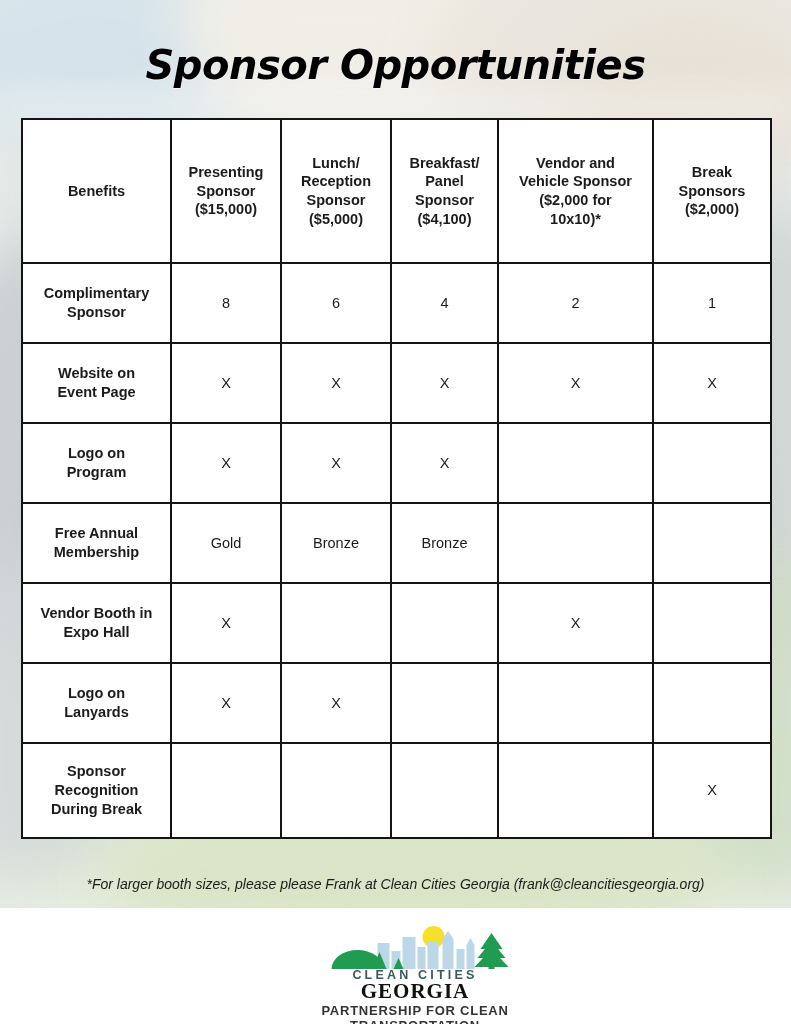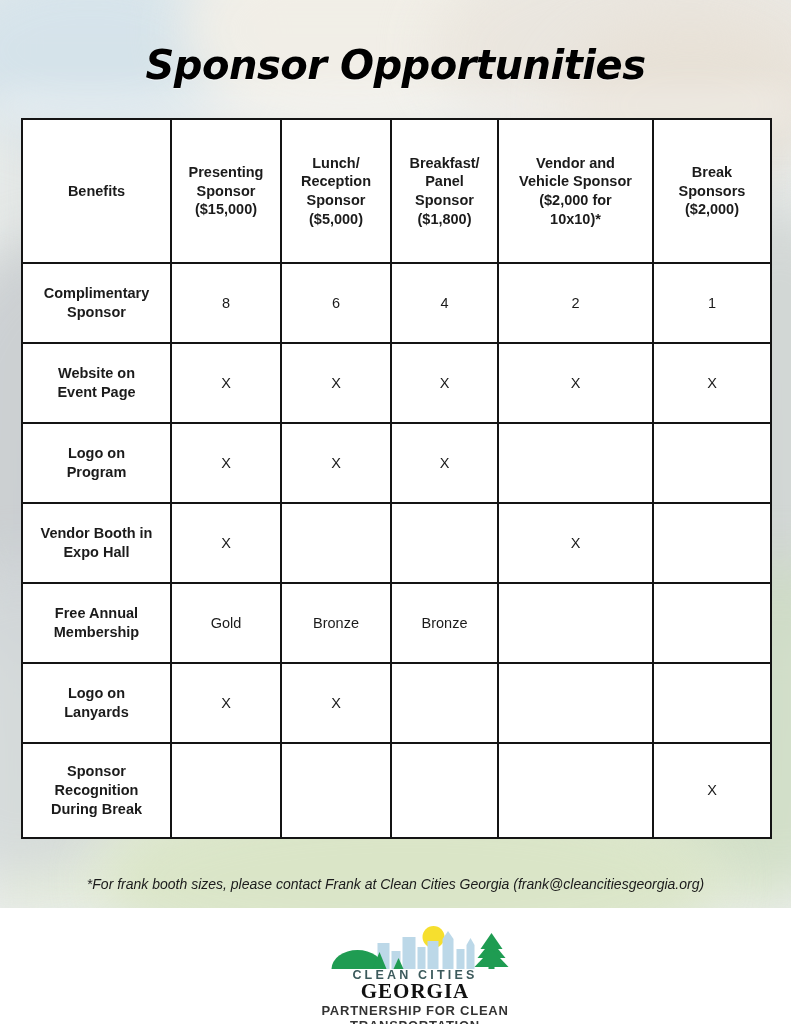--- a/index.html
+++ b/index.html
@@ -209,21 +209,21 @@
         <th>
           <div>Lunch/</div>
           <div>Reception</div>
           <div>Sponsor</div>
           <div>($5,000)</div>
         </th>
         <th>
           <div>Breakfast/</div>
           <div>Panel</div>
           <div>Sponsor</div>
-          <div>($1,800)</div>
+          <div>($4,100)</div>
         </th>
         <th>
           <div>Vendor and</div>
           <div>Vehicle Sponsor</div>
           <div>($2,000 for</div>
           <div>10x10)*</div>
         </th>
         <th>
           <div>Break</div>
           <div>Sponsors</div>
@@ -264,42 +264,42 @@
         </td>
         <td class="cell">X</td>
         <td class="cell">X</td>
         <td class="cell">X</td>
         <td class="cell"></td>
         <td class="cell"></td>
       </tr>
 
       <tr class="data-row">
         <td class="row-label">
-          <div>Vendor Booth in</div>
-          <div>Expo Hall</div>
-        </td>
-        <td class="cell">X</td>
-        <td class="cell"></td>
-        <td class="cell"></td>
-        <td class="cell">X</td>
-        <td class="cell"></td>
-      </tr>
-
-      <tr class="data-row">
-        <td class="row-label">
           <div>Free Annual</div>
           <div>Membership</div>
         </td>
         <td class="cell">Gold</td>
         <td class="cell">Bronze</td>
         <td class="cell">Bronze</td>
         <td class="cell"></td>
         <td class="cell"></td>
       </tr>
 
+      <tr class="data-row">
+        <td class="row-label">
+          <div>Vendor Booth in</div>
+          <div>Expo Hall</div>
+        </td>
+        <td class="cell">X</td>
+        <td class="cell"></td>
+        <td class="cell"></td>
+        <td class="cell">X</td>
+        <td class="cell"></td>
+      </tr>
+
 
       <tr class="data-row">
         <td class="row-label">
           <div>Logo on</div>
           <div>Lanyards</div>
         </td>
         <td class="cell">X</td>
         <td class="cell">X</td>
         <td class="cell"></td>
         <td class="cell"></td>
@@ -314,21 +314,21 @@
         </td>
         <td class="cell"></td>
         <td class="cell"></td>
         <td class="cell"></td>
         <td class="cell"></td>
         <td class="cell">X</td>
       </tr>
     </tbody>
   </table>
 
-  <div id="footnote">*For frank booth sizes, please contact Frank at Clean Cities Georgia (frank@cleancitiesgeorgia.org)</div>
+  <div id="footnote">*For larger booth sizes, please please Frank at Clean Cities Georgia (frank@cleancitiesgeorgia.org)</div>
 
   <div id="footer">
     <div id="logo">
       <svg id="logo-graphic" width="200" height="44" viewBox="0 0 200 44">
 
         <circle cx="118" cy="12" r="11" fill="#f6df2e"></circle>
 
         <rect x="62" y="18" width="12" height="26" fill="#bcd8e8"></rect>
         <rect x="76" y="26" width="9" height="18" fill="#bcd8e8"></rect>
         <rect x="87" y="12" width="13" height="32" fill="#bcd8e8"></rect>

